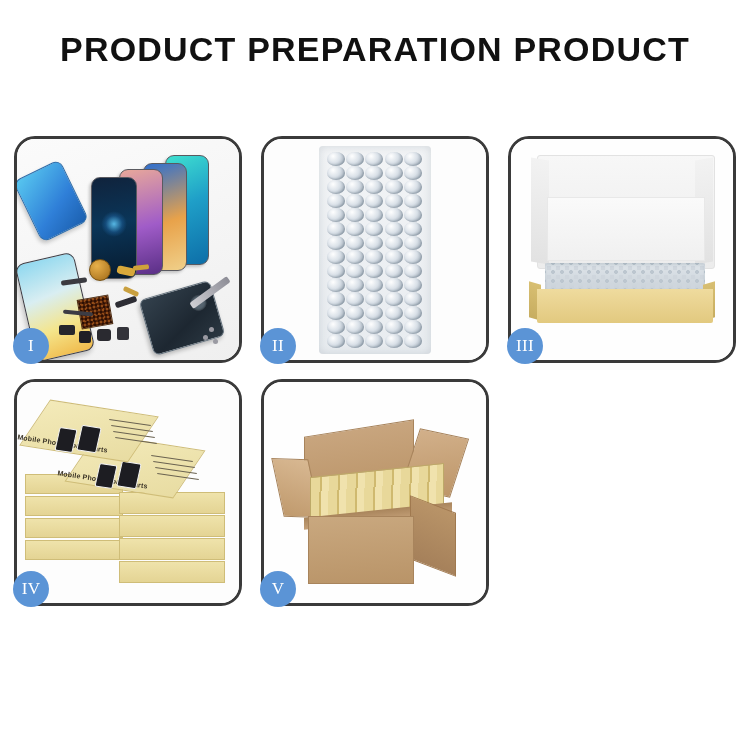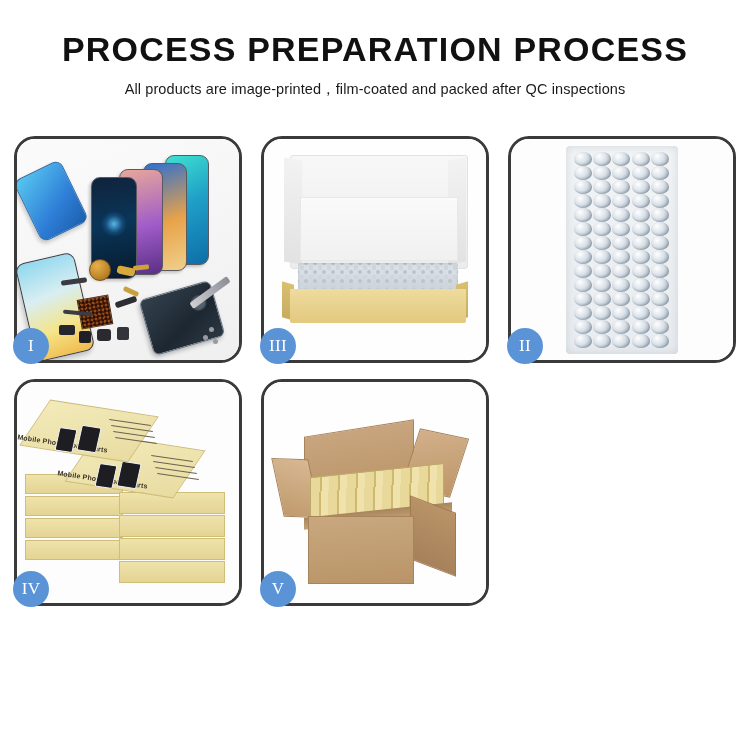--- a/index.html
+++ b/index.html
@@ -345,22 +345,21 @@
     position: absolute;
     background: #a8875f;
   }
   .c6-n1 { left: 56px; top: 98px; width: 13px; height: 13px; }
   .c6-n2 { left: 58px; top: 158px; width: 13px; height: 13px; }
 </style>
 </head>
 <body>
 
 <div class="header">
-  <h1 class="title">PROCESS PREPARATION PROCESS</h1>
-  <p class="subtitle">All products are image-printed，film-coated and packed after QC inspections</p>
+  <h1 class="title">PRODUCT PREPARATION PRODUCT</h1>
 </div>
 
 <div class="grid">
 
   <div class="panel">
     <div class="panel-inner p1">
       <div class="phone-fan">
         <div class="fanphone fp1"></div>
         <div class="fanphone fp2"></div>
         <div class="fanphone fp3"></div>
@@ -383,113 +382,113 @@
       <div class="part pt10"></div>
       <div class="screwdriver"></div>
       <div class="screw sc1"></div>
       <div class="screw sc2"></div>
       <div class="screw sc3"></div>
     </div>
     <div class="badge">I</div>
   </div>
 
   <div class="panel">
+    <div class="panel-inner p2">
+      <div class="wrap-sheet"></div>
+      <div class="bubbles">
+        <div class="bub"></div>
+          <div class="bub"></div>
+          <div class="bub"></div>
+          <div class="bub"></div>
+          <div class="bub"></div>
+        <div class="bub"></div>
+          <div class="bub"></div>
+          <div class="bub"></div>
+          <div class="bub"></div>
+          <div class="bub"></div>
+        <div class="bub"></div>
+          <div class="bub"></div>
+          <div class="bub"></div>
+          <div class="bub"></div>
+          <div class="bub"></div>
+        <div class="bub"></div>
+          <div class="bub"></div>
+          <div class="bub"></div>
+          <div class="bub"></div>
+          <div class="bub"></div>
+        <div class="bub"></div>
+          <div class="bub"></div>
+          <div class="bub"></div>
+          <div class="bub"></div>
+          <div class="bub"></div>
+        <div class="bub"></div>
+          <div class="bub"></div>
+          <div class="bub"></div>
+          <div class="bub"></div>
+          <div class="bub"></div>
+        <div class="bub"></div>
+          <div class="bub"></div>
+          <div class="bub"></div>
+          <div class="bub"></div>
+          <div class="bub"></div>
+        <div class="bub"></div>
+          <div class="bub"></div>
+          <div class="bub"></div>
+          <div class="bub"></div>
+          <div class="bub"></div>
+        <div class="bub"></div>
+          <div class="bub"></div>
+          <div class="bub"></div>
+          <div class="bub"></div>
+          <div class="bub"></div>
+        <div class="bub"></div>
+          <div class="bub"></div>
+          <div class="bub"></div>
+          <div class="bub"></div>
+          <div class="bub"></div>
+        <div class="bub"></div>
+          <div class="bub"></div>
+          <div class="bub"></div>
+          <div class="bub"></div>
+          <div class="bub"></div>
+        <div class="bub"></div>
+          <div class="bub"></div>
+          <div class="bub"></div>
+          <div class="bub"></div>
+          <div class="bub"></div>
+        <div class="bub"></div>
+          <div class="bub"></div>
+          <div class="bub"></div>
+          <div class="bub"></div>
+          <div class="bub"></div>
+        <div class="bub"></div>
+          <div class="bub"></div>
+          <div class="bub"></div>
+          <div class="bub"></div>
+          <div class="bub"></div>
+      </div>
+    </div>
+    <div class="badge">II</div>
+  </div>
+
+  <div class="panel">
     <div class="panel-inner p3">
       <div class="box3-lidback"></div>
       <div class="box3-lidflapL"></div>
       <div class="box3-lidflapR"></div>
       <div class="box3-inner"></div>
       <div class="box3-bubbles"></div>
       <div class="box3-sideL"></div>
       <div class="box3-sideR"></div>
       <div class="box3-front"></div>
     </div>
     <div class="badge">III</div>
   </div>
 
   <div class="panel">
-    <div class="panel-inner p2">
-      <div class="wrap-sheet"></div>
-      <div class="bubbles">
-        <div class="bub"></div>
-          <div class="bub"></div>
-          <div class="bub"></div>
-          <div class="bub"></div>
-          <div class="bub"></div>
-        <div class="bub"></div>
-          <div class="bub"></div>
-          <div class="bub"></div>
-          <div class="bub"></div>
-          <div class="bub"></div>
-        <div class="bub"></div>
-          <div class="bub"></div>
-          <div class="bub"></div>
-          <div class="bub"></div>
-          <div class="bub"></div>
-        <div class="bub"></div>
-          <div class="bub"></div>
-          <div class="bub"></div>
-          <div class="bub"></div>
-          <div class="bub"></div>
-        <div class="bub"></div>
-          <div class="bub"></div>
-          <div class="bub"></div>
-          <div class="bub"></div>
-          <div class="bub"></div>
-        <div class="bub"></div>
-          <div class="bub"></div>
-          <div class="bub"></div>
-          <div class="bub"></div>
-          <div class="bub"></div>
-        <div class="bub"></div>
-          <div class="bub"></div>
-          <div class="bub"></div>
-          <div class="bub"></div>
-          <div class="bub"></div>
-        <div class="bub"></div>
-          <div class="bub"></div>
-          <div class="bub"></div>
-          <div class="bub"></div>
-          <div class="bub"></div>
-        <div class="bub"></div>
-          <div class="bub"></div>
-          <div class="bub"></div>
-          <div class="bub"></div>
-          <div class="bub"></div>
-        <div class="bub"></div>
-          <div class="bub"></div>
-          <div class="bub"></div>
-          <div class="bub"></div>
-          <div class="bub"></div>
-        <div class="bub"></div>
-          <div class="bub"></div>
-          <div class="bub"></div>
-          <div class="bub"></div>
-          <div class="bub"></div>
-        <div class="bub"></div>
-          <div class="bub"></div>
-          <div class="bub"></div>
-          <div class="bub"></div>
-          <div class="bub"></div>
-        <div class="bub"></div>
-          <div class="bub"></div>
-          <div class="bub"></div>
-          <div class="bub"></div>
-          <div class="bub"></div>
-        <div class="bub"></div>
-          <div class="bub"></div>
-          <div class="bub"></div>
-          <div class="bub"></div>
-          <div class="bub"></div>
-      </div>
-    </div>
-    <div class="badge">II</div>
-  </div>
-
-  <div class="panel">
     <div class="panel-inner p4">
       <div class="stack">
 
         <div class="kbox" style="left:2px;  top:74px;  width:96px; height:18px;"></div>
         <div class="kbox" style="left:2px;  top:96px;  width:96px; height:18px;"></div>
         <div class="kbox" style="left:2px;  top:118px; width:96px; height:18px;"></div>
         <div class="kbox" style="left:2px;  top:140px; width:96px; height:18px;"></div>
 
         <div class="kbox" style="left:96px; top:92px;  width:104px; height:20px;"></div>
         <div class="kbox" style="left:96px; top:115px; width:104px; height:20px;"></div>

